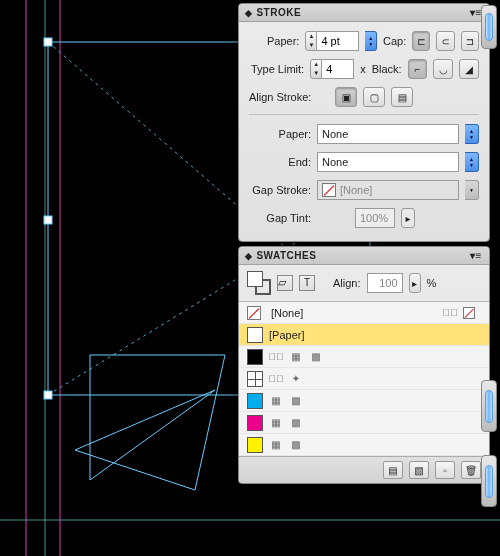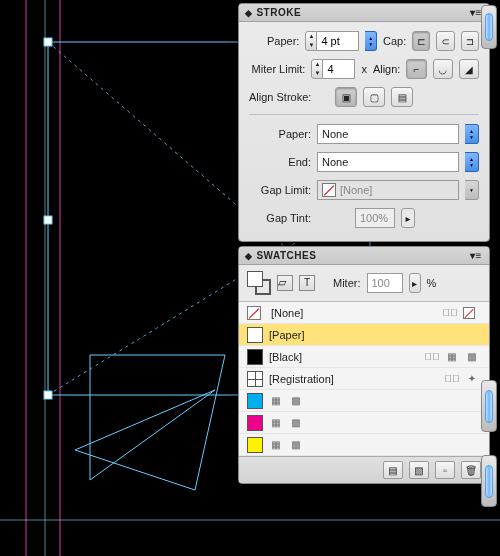--- a/index.html
+++ b/index.html
@@ -230,30 +230,30 @@
             <span>▲</span>
             <span>▼</span>
           </div>
         <span class="lbl" style="width:auto">Cap:</span>
         <span class="btn-ico sel">⊏</span>
         <span class="btn-ico">⊂</span>
         <span class="btn-ico">⊐</span>
       </div>
 
       <div class="row">
-        <span class="lbl">Miter Limit:</span>
+        <span class="lbl">Type Limit:</span>
         <div class="stepper">
           <div class="arrows">
               <span>▲</span>
               <span>▼</span>
             </div>
           <input style="width: 32px;" value="4">
         </div>
         <span>x</span>
-        <span class="lbl" style="width:auto">Align:</span>
+        <span class="lbl" style="width:auto">Black:</span>
         <span class="btn-ico sel">⌐</span>
         <span class="btn-ico">◡</span>
         <span class="btn-ico">◢</span>
       </div>
 
       <div class="row">
         <span class="lbl" style="width:auto;text-align:center">Align Stroke:</span>
         <span style="flex:0 0 12px"></span>
         <span class="btn-ico sel">▣</span>
         <span class="btn-ico">▢</span>
@@ -279,21 +279,21 @@
         <div class="dd-wide">
           <span>None</span>
         </div>
         <div class="dd-end">
             <span>▲</span>
             <span>▼</span>
           </div>
       </div>
 
       <div class="row">
-        <span class="lbl">Gap Limit:</span>
+        <span class="lbl">Gap Stroke:</span>
         <div class="dd-wide" style="background:#e2e2e2">
           <span class="none-swatch"></span>
           <span style="color:#888">[None]</span>
         </div>
         <div class="dd-end" style="background:linear-gradient(#d8d8d8,#bcbcbc);border-color:#999">
             <span>▼</span>
           </div>
       </div>
 
       <div class="row">
@@ -313,47 +313,45 @@
     </div>
 
     <div class="sw-toolbar">
       <div class="fillstroke">
         <div class="f2"></div>
           <div class="f1"></div>
       </div>
       <div class="sw-secondary">▱</div>
       <div class="sw-secondary" style="font-size:10px;text-align:center;line-height:14px;">T</div>
       <span style="flex:0 0 6px"></span>
-      <span>Miter:</span>
-      <input class="num-field" style="width: 36px; color: rgb(136, 136, 136);" value="100">
+      <span>Align:</span>
+      <input class="num-field" style="width: 36px; color: rgb(136, 136, 136); text-align: right;" value="100">
       <span class="btn-ico" style="width:12px">▸</span>
       <span>%</span>
     </div>
 
     <div class="sw-list" id="swlist">
         <div class="sw-row">
           <span class="none-swatch"></span>
           <span class="sw-name">[None]</span>
           <span class="tag-ico">✎⃠</span>
           <span class="none-swatch" style="width:12px;height:12px"></span>
         </div>
         <div class="sw-row sel">
           <span class="chip paper"></span>
           <span class="sw-name">[Paper]</span>
         </div>
         <div class="sw-row">
           <span class="chip black"></span>
-          <span class="sw-name">[Black]</span>
           <span class="tag-ico">✎⃠</span>
           <span class="tag-ico">▦</span>
           <span class="tag-ico">▩</span>
         </div>
         <div class="sw-row">
           <span class="chip reg"></span>
-          <span class="sw-name">[Registration]</span>
           <span class="tag-ico">✎⃠</span>
           <span class="tag-ico">✦</span>
         </div>
         <div class="sw-row">
           <span class="chip cyan"></span>
           <span class="tag-ico">▦</span>
           <span class="tag-ico">▩</span>
         </div>
         <div class="sw-row">
           <span class="chip mag"></span>

